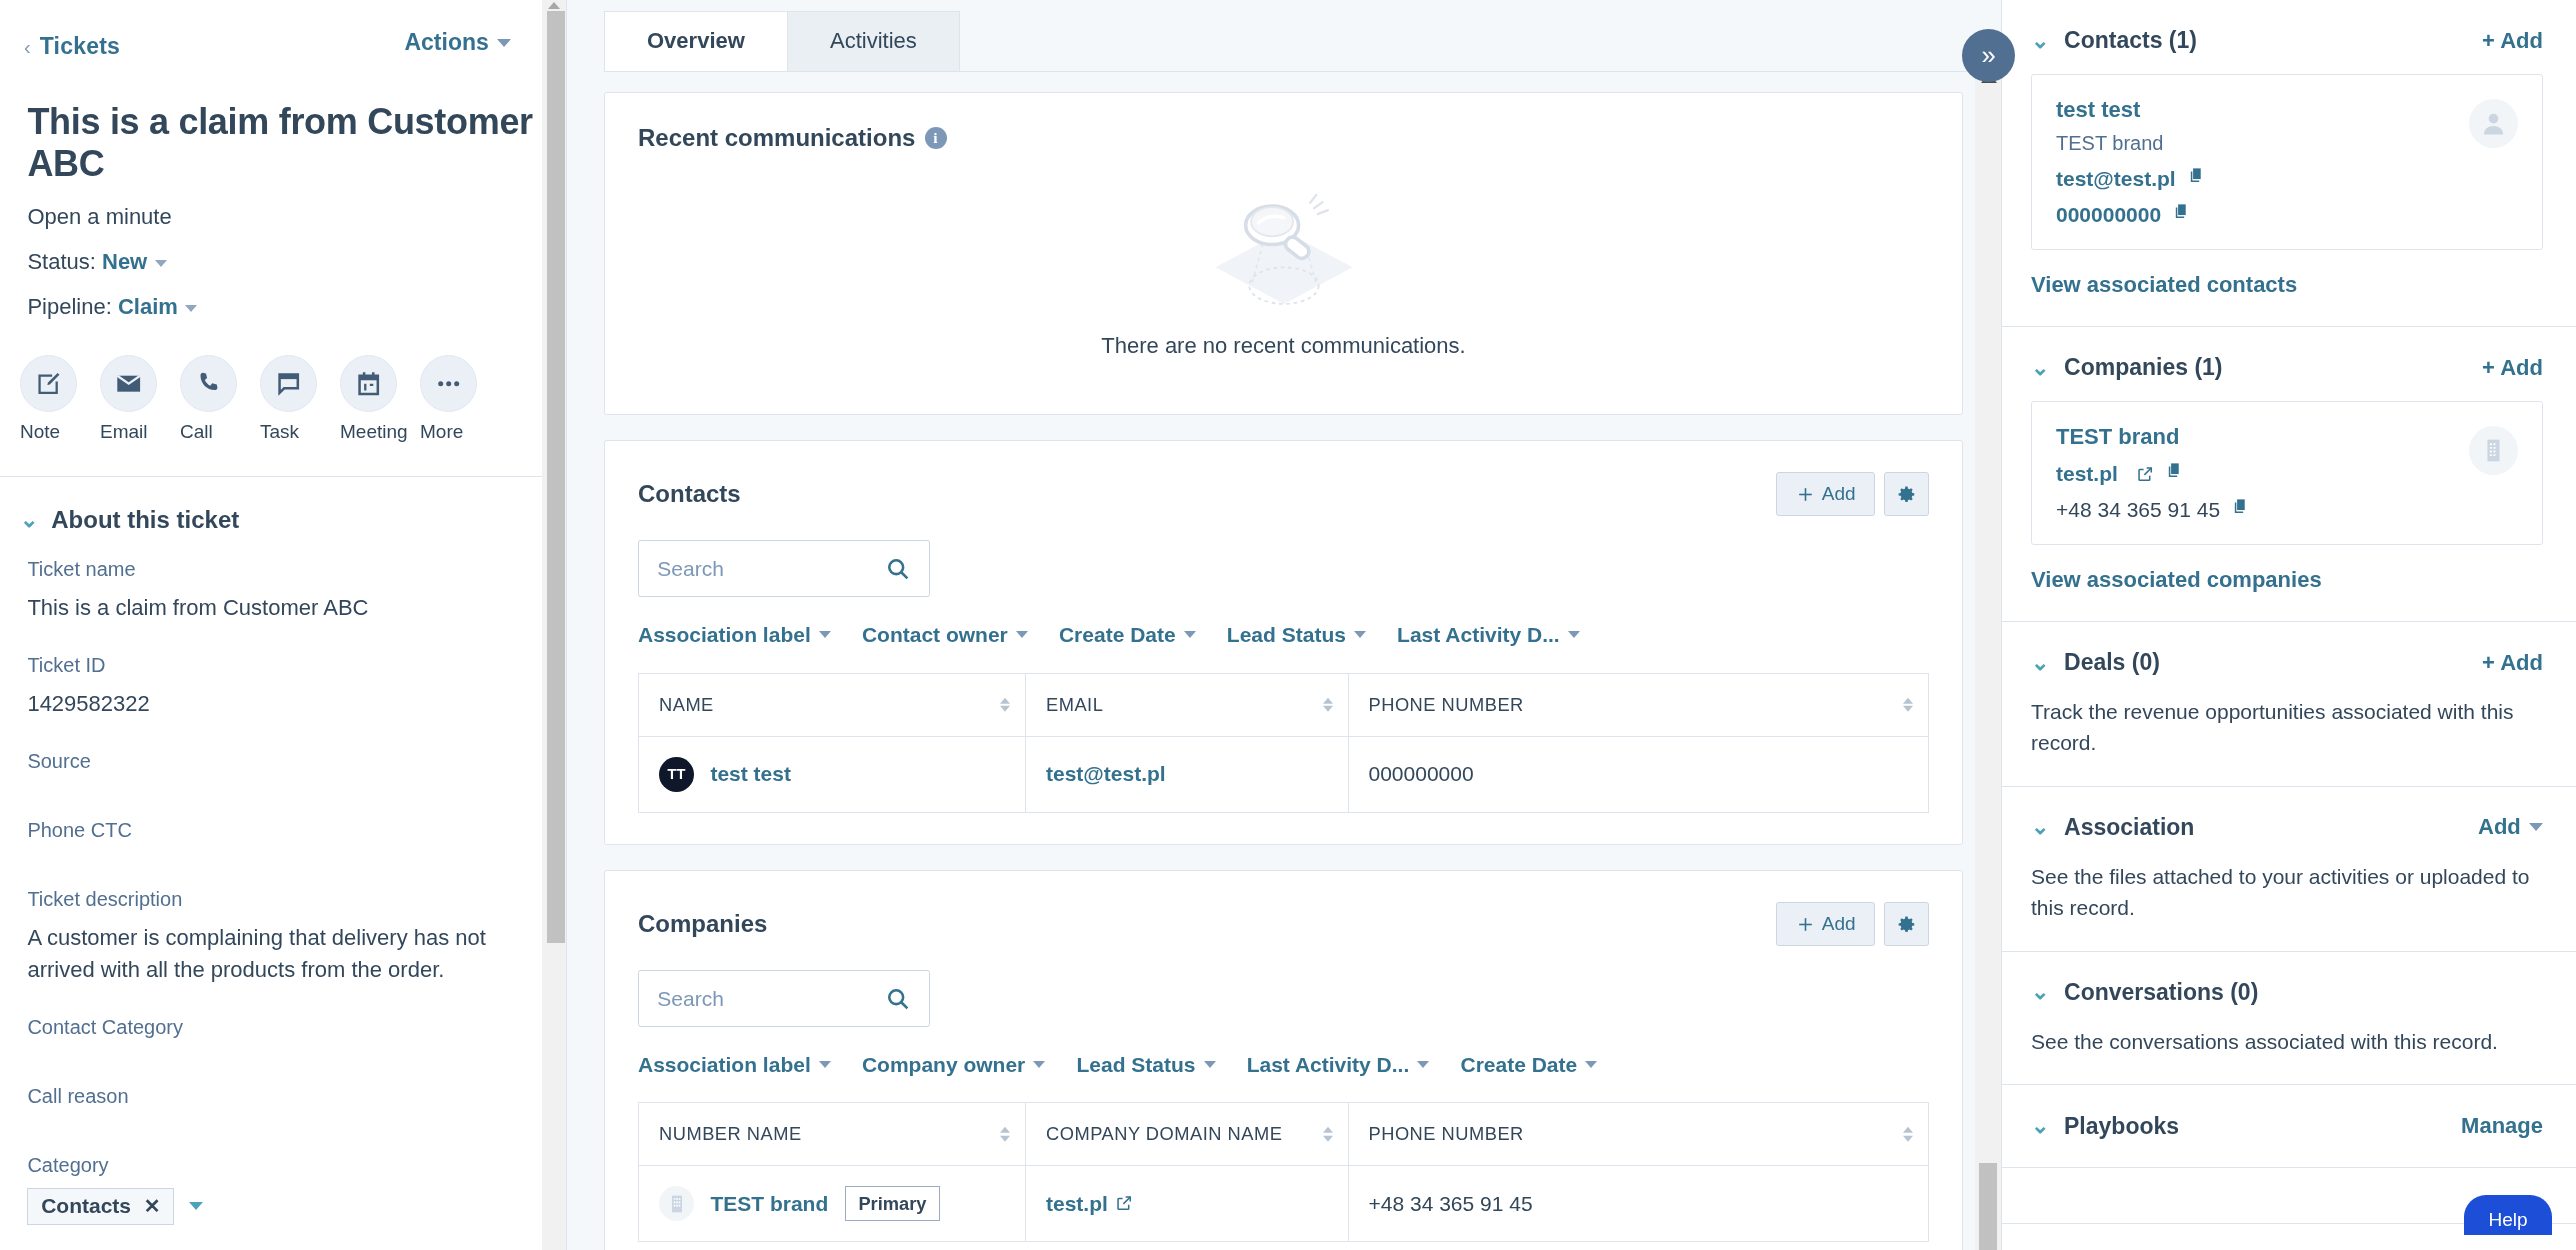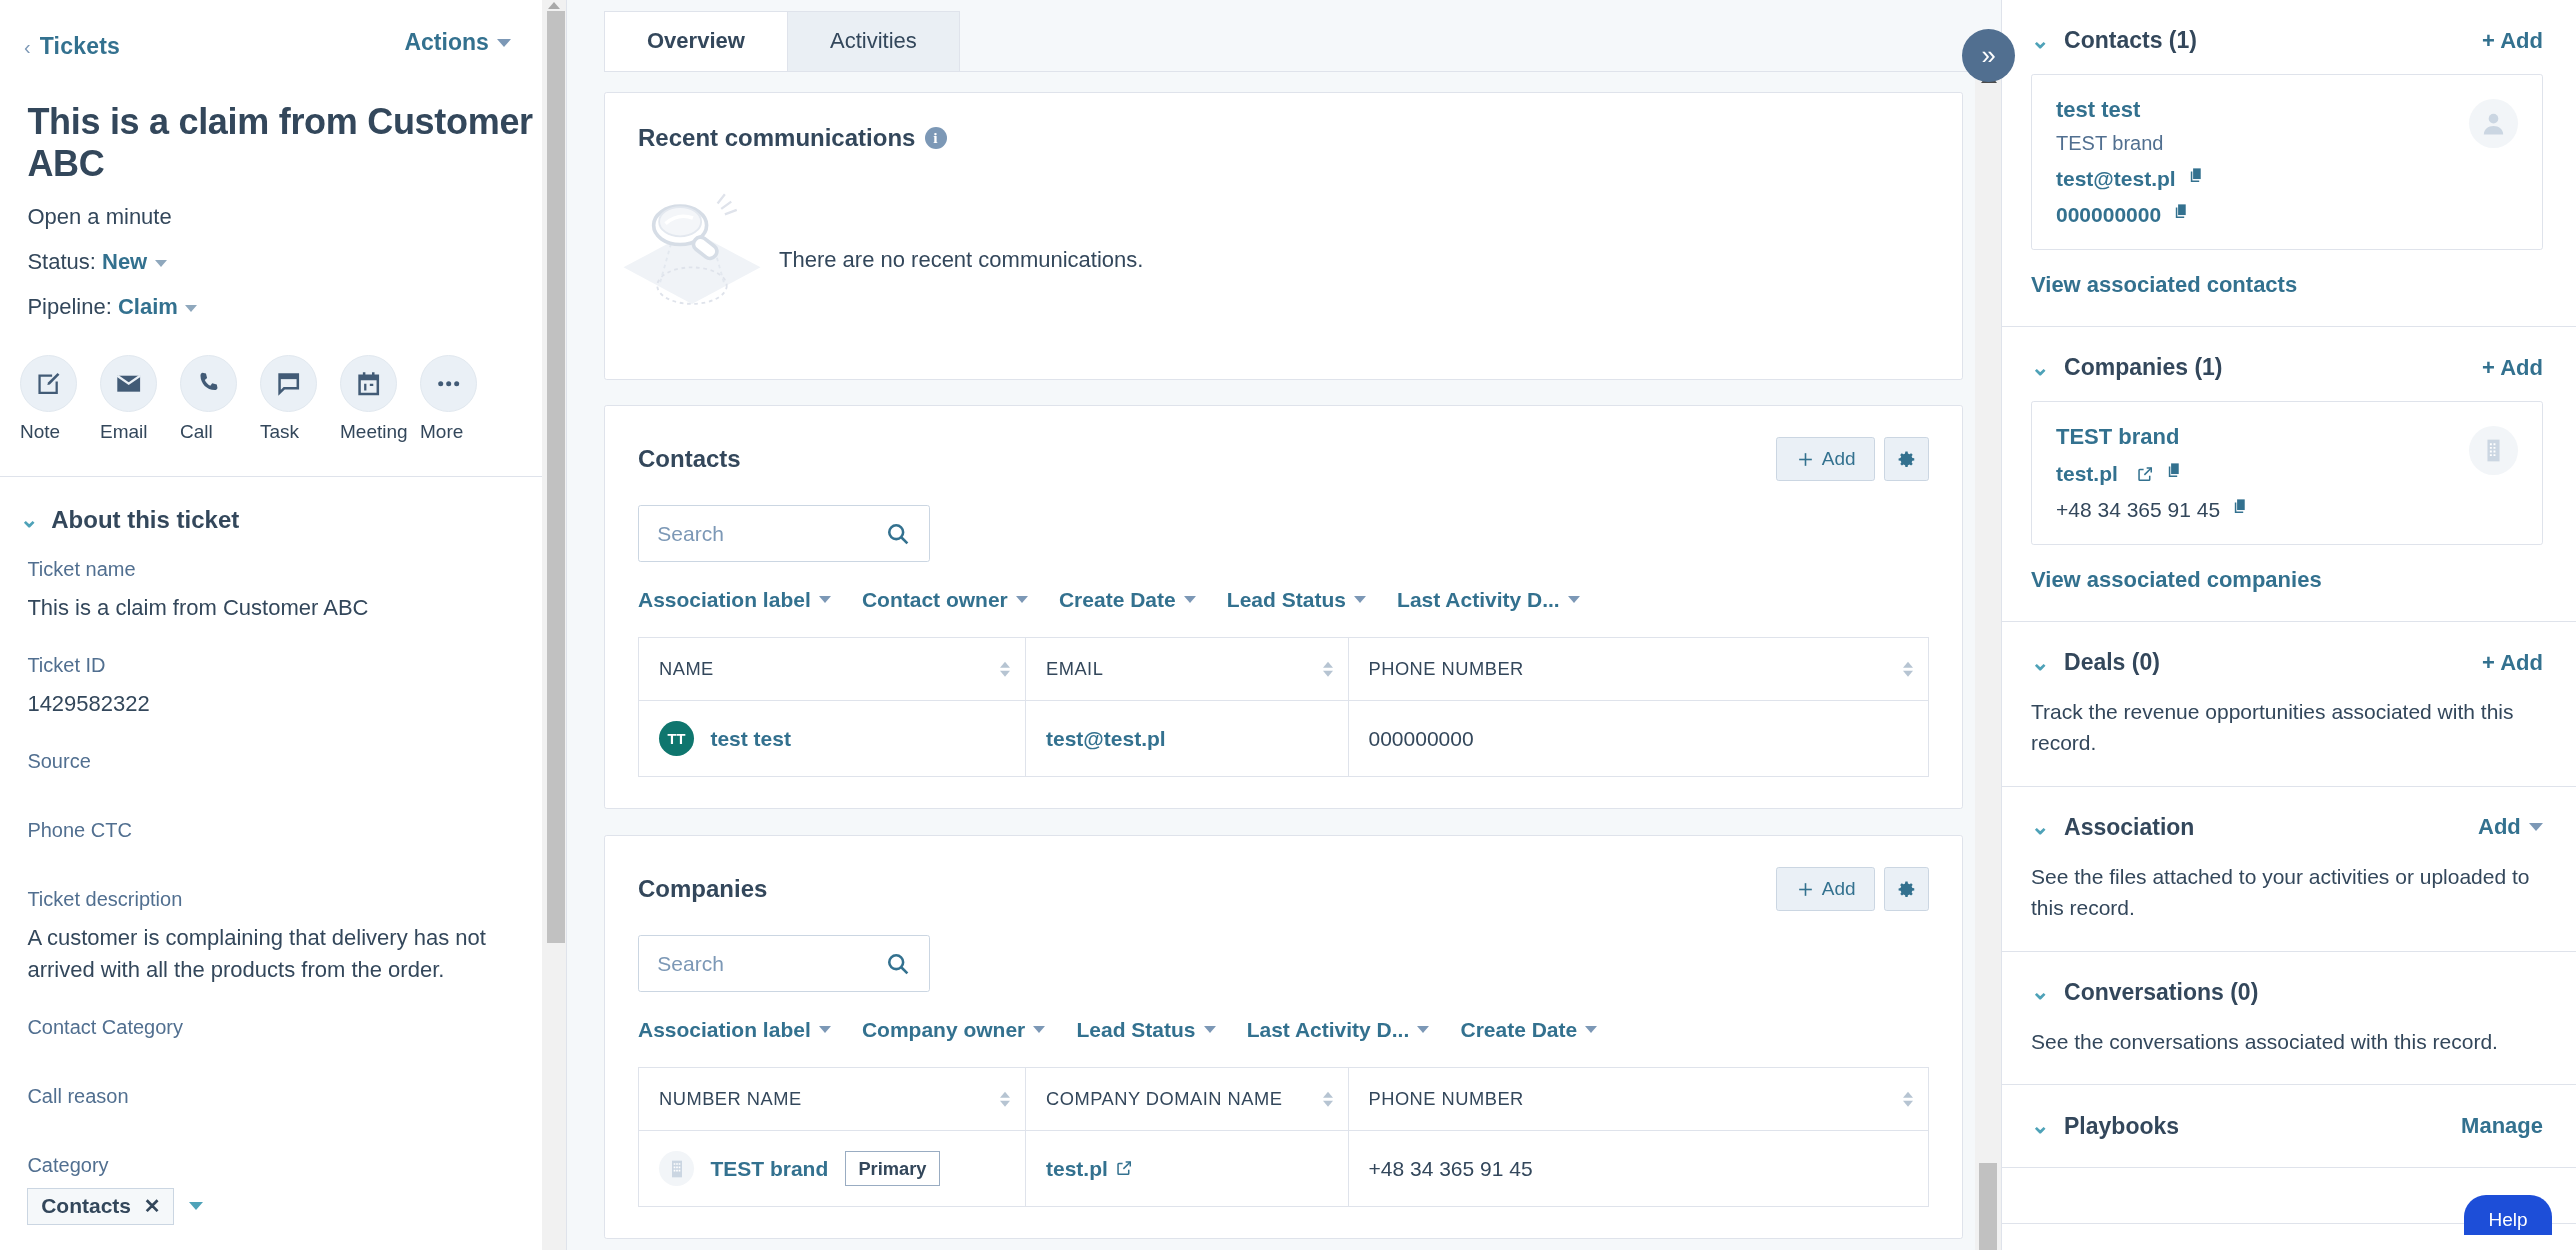--- a/index.html
+++ b/index.html
@@ -78,21 +78,21 @@
   .card-title .info { display: inline-flex; width: 22px; height: 22px; border-radius: 50%;
                       background: #7c98b6; color: #fff; font-size: 15.5px; font-weight: bold;
                       align-items: center; justify-content: center; margin-left: 9.1px; vertical-align: 2.7px;
                       font-family: "Liberation Serif", serif; }
   .hbtns { display: flex; gap: 9.1px; }
   .hbtn { background: #eaf0f6; border: 0.9px solid #cbd6e2; border-radius: 2.7px; color: #33718f;
           font-size: 19px; padding: 10px 18.3px; display: flex; align-items: center; gap: 7.3px; }
   .hbtn.sq { padding: 10px 12px; }
   .hbtn svg { width: 19px; height: 19px; fill: #33718f; }
 
-  .empty-comm { display: flex; flex-direction: row; align-items: center; padding: 35px 0 55px 0; }
+  .empty-comm { display: flex; flex-direction: column; align-items: center; padding: 35px 0 55px 0; }
   .empty-comm .cap { font-size: 22px; color: #33475b; margin-top: 9.1px; }
 
   .srch-wrap { padding: 24px 33px 0 33px; }
   .srch { width: 292px; height: 57px; border: 0.9px solid #cbd6e2; border-radius: 2.7px;
           display: flex; align-items: center; justify-content: space-between; padding: 0 18.3px; background:#fff;}
   .srch .ph { font-size: 21px; color: #7c98b6; }
   .srch svg { width: 25.6px; height: 25.6px; stroke: #33718f; fill: none; stroke-width: 2.4; }
 
   .filters { display: flex; gap: 31px; padding: 25.6px 33px 0 33px; flex-wrap: wrap; }
   .filt { font-size: 21px; color: #33718f; font-weight: bold; display: flex; align-items: center; gap: 8.2px; }
@@ -105,21 +105,21 @@
                border-bottom: 0.9px solid #dfe3eb; background: #fff; position: relative; }
   table.t th:last-child { border-right: none; }
   table.t td { padding: 20px 20px; font-size: 21px; border-right: 0.9px solid #dfe3eb; }
   table.t td:last-child { border-right: none; }
   .sortarrows { position: absolute; right: 14.6px; top: 50%; transform: translateY(-50%);
                 display: flex; flex-direction: column; gap: 2.7px; }
   .sortarrows i { display:block; width:0;height:0;border-left:5.5px solid transparent;border-right:5.5px solid transparent; }
   .sortarrows i.up { border-bottom: 6.4px solid #b6c4d2; }
   .sortarrows i.dn { border-top: 6.4px solid #b6c4d2; }
   .cellflex { display: flex; align-items: center; gap: 16.4px; }
-  .avatar-init { width: 35px; height: 35px; border-radius: 50%; background: #0f766e; color: #fff;
+  .avatar-init { width: 35px; height: 35px; border-radius: 50%; background: #0f172a; color: #fff;
                  font-size: 14.6px; display: flex; align-items: center; justify-content: center; font-weight:bold;}
   .avatar-co { width: 35px; height: 35px; border-radius: 50%; background: #f2f5f8;
                display: flex; align-items: center; justify-content: center; }
   .avatar-co svg { width: 20px; height: 20px; fill: #cbd6e2; }
   .lnk { color: #33718f; font-weight: bold; }
   .badge-primary { border: 0.9px solid #99acc2; background: #fff; padding: 5.5px 12.8px;
                    font-size: 18.3px; font-weight: bold; color: #33475b; }
   .ext { display: inline-block; width: 18.3px; height: 18.3px; margin-left: 7.3px; vertical-align: -1.8px; }
   .ext svg { width: 18.3px; height: 18.3px; stroke: #33718f; fill: none; stroke-width: 2; }
 

